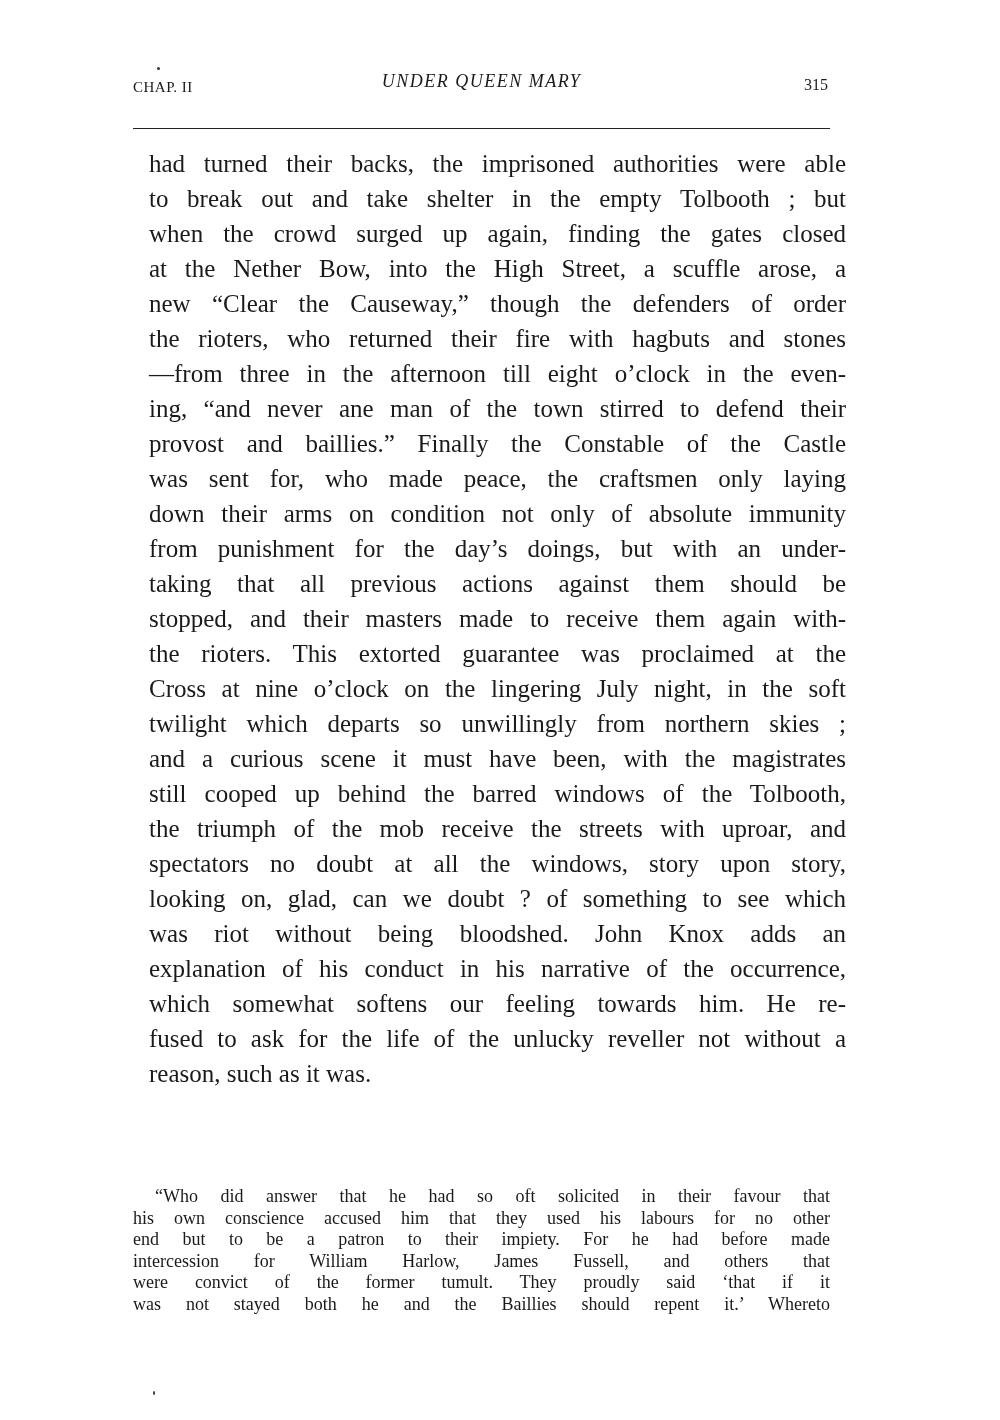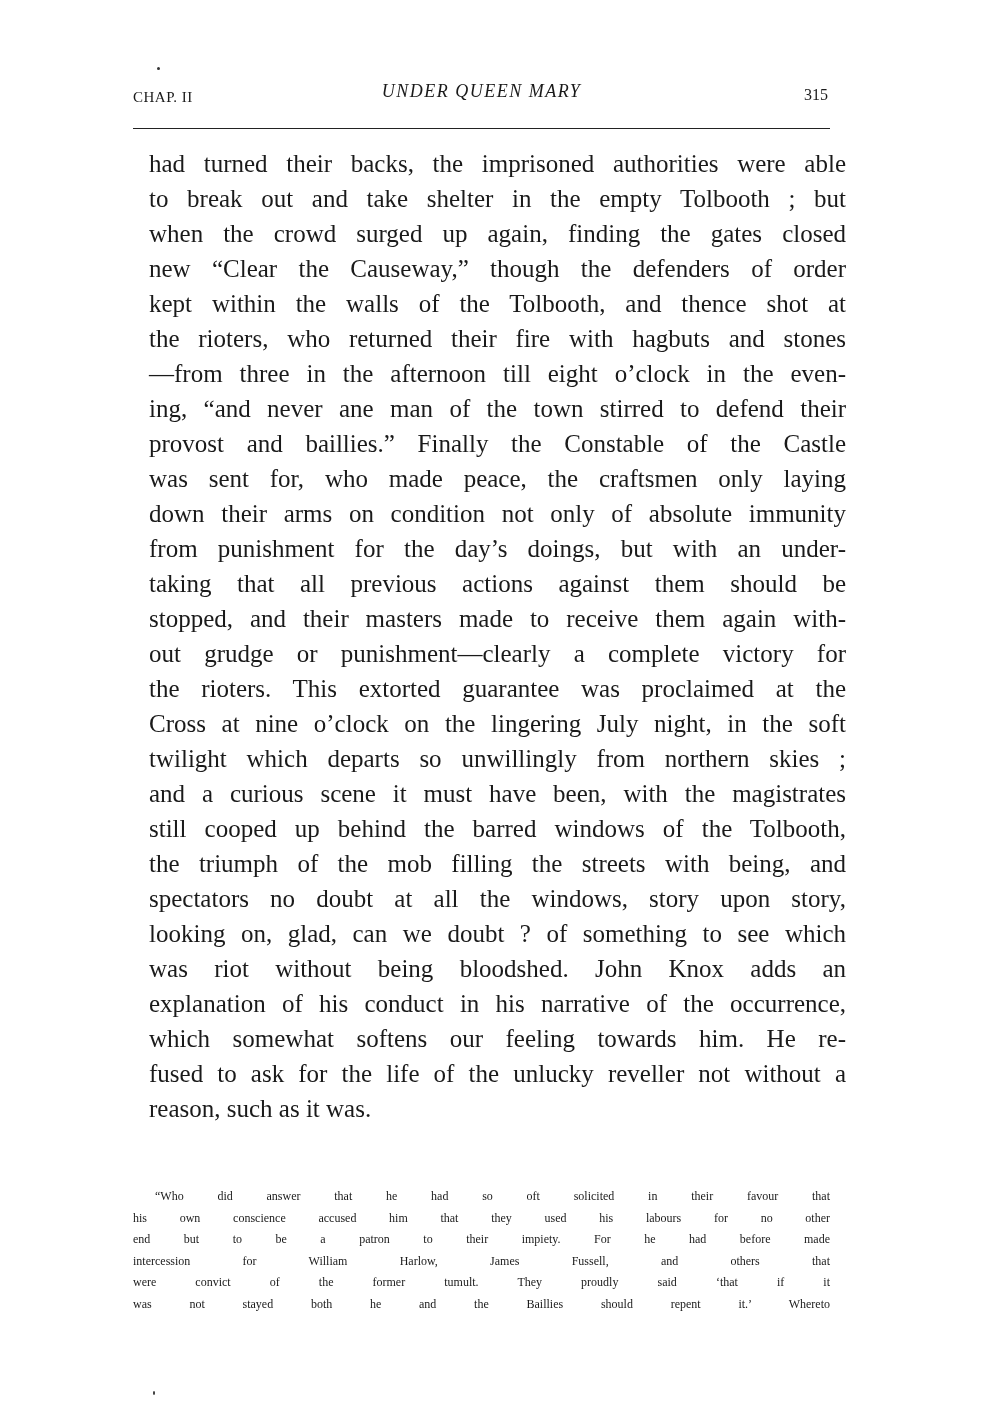--- a/index.html
+++ b/index.html
@@ -16,21 +16,21 @@
       font-family: "Liberation Serif", "DejaVu Serif", serif;
     }
     .page {
       position: absolute;
       left: 133px;
       top: 0;
       width: 697px;
     }
     .running-head {
       position: absolute;
-      top: 81px;
+      top: 71px;
       left: 0;
       width: 697px;
       height: 30px;
       text-decoration: underline;
     }
     .chap {
       position: absolute;
       left: 0;
       top: 8px;
       font-size: 15px;
@@ -79,21 +79,21 @@
       height: 35px;
     }
     .body-text .line.last {
       text-align-last: left;
     }
     .footnote {
       position: absolute;
       top: 1186px;
       left: 0;
       width: 697px;
-      font-size: 12px;
+      font-size: 18px;
       line-height: 21.5px;
     }
     .footnote .line {
       display: block;
       white-space: nowrap;
       text-align: justify;
       text-align-last: justify;
       height: 21.5px;
     }
     .footnote .line.first {
@@ -117,38 +117,37 @@
     <span class="title">UNDER QUEEN MARY</span>
     <span class="folio">315</span>
   </div>
 
   <div class="head-rule"></div>
 
   <div class="body-text">
     <span class="line">had turned their backs, the imprisoned authorities were able</span>
     <span class="line">to break out and take shelter in the empty Tolbooth ; but</span>
     <span class="line">when the crowd surged up again, finding the gates closed</span>
+    <span class="line">at the Nether Bow, into the High Street, a scuffle arose, a</span>
     <span class="line">new “Clear the Causeway,” though the defenders of order</span>
-    <span class="line">kept within the walls of the Tolbooth, and thence shot at</span>
     <span class="line">the rioters, who returned their fire with hagbuts and stones</span>
     <span class="line">—from three in the afternoon till eight o’clock in the even-</span>
     <span class="line">ing, “and never ane man of the town stirred to defend their</span>
     <span class="line">provost and baillies.”  Finally the Constable of the Castle</span>
     <span class="line">was sent for, who made peace, the craftsmen only laying</span>
     <span class="line">down their arms on condition not only of absolute immunity</span>
     <span class="line">from punishment for the day’s doings, but with an under-</span>
     <span class="line">taking that all previous actions against them should be</span>
     <span class="line">stopped, and their masters made to receive them again with-</span>
-    <span class="line">out grudge or punishment—clearly a complete victory for</span>
     <span class="line">the rioters.  This extorted guarantee was proclaimed at the</span>
     <span class="line">Cross at nine o’clock on the lingering July night, in the soft</span>
     <span class="line">twilight which departs so unwillingly from northern skies ;</span>
     <span class="line">and a curious scene it must have been, with the magistrates</span>
     <span class="line">still cooped up behind the barred windows of the Tolbooth,</span>
-    <span class="line">the triumph of the mob filling the streets with being, and</span>
+    <span class="line">the triumph of the mob receive the streets with uproar, and</span>
     <span class="line">spectators no doubt at all the windows, story upon story,</span>
     <span class="line">looking on, glad, can we doubt ? of something to see which</span>
     <span class="line">was riot without being bloodshed.  John Knox adds an</span>
     <span class="line">explanation of his conduct in his narrative of the occurrence,</span>
     <span class="line">which somewhat softens our feeling towards him.  He re-</span>
     <span class="line">fused to ask for the life of the unlucky reveller not without a</span>
     <span class="line last">reason, such as it was.</span>
   </div>
 
   <div class="footnote">

